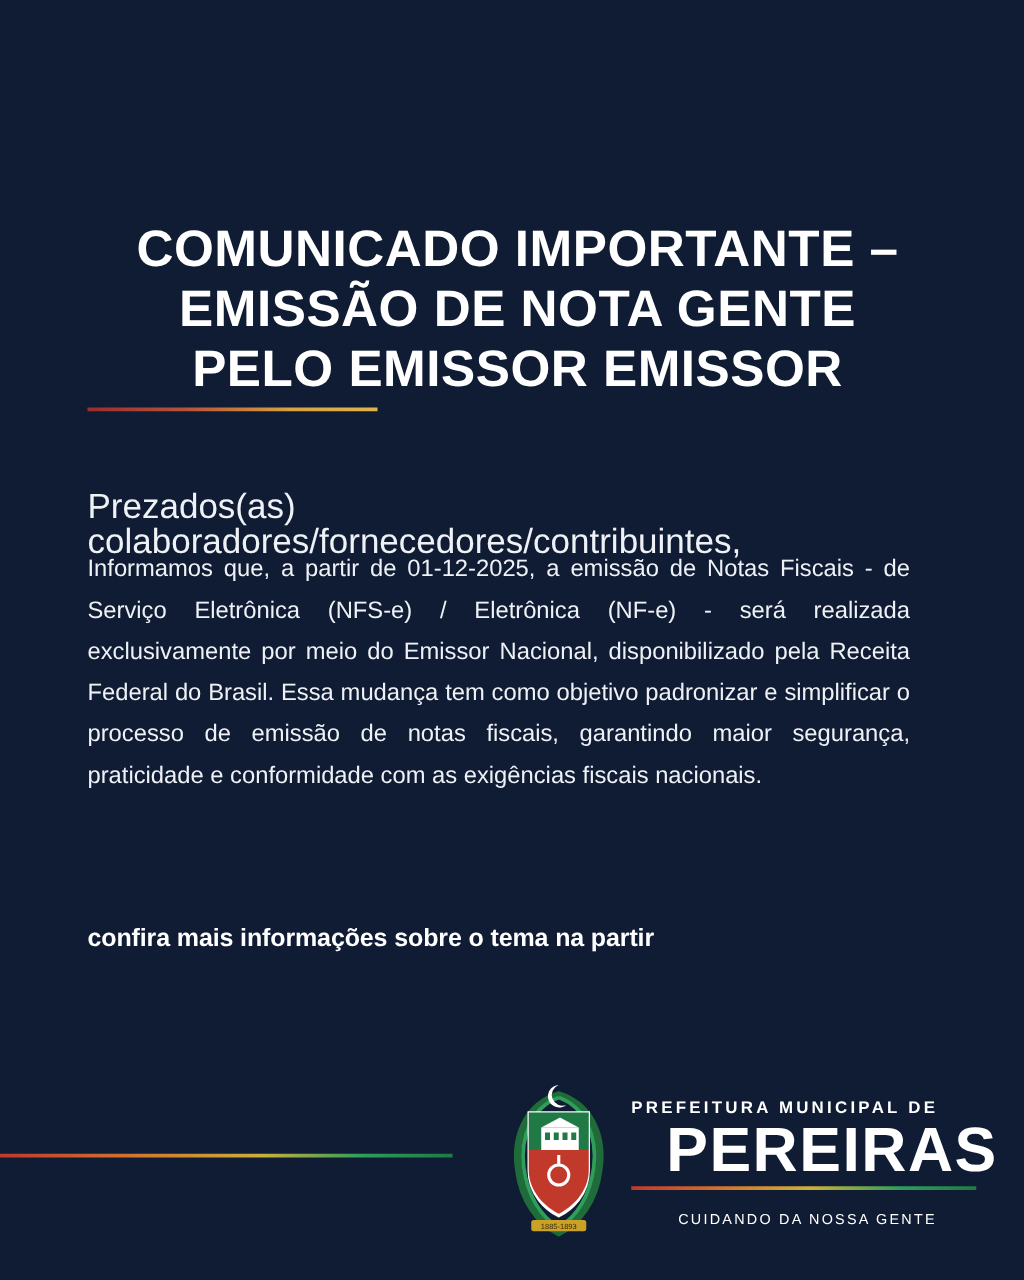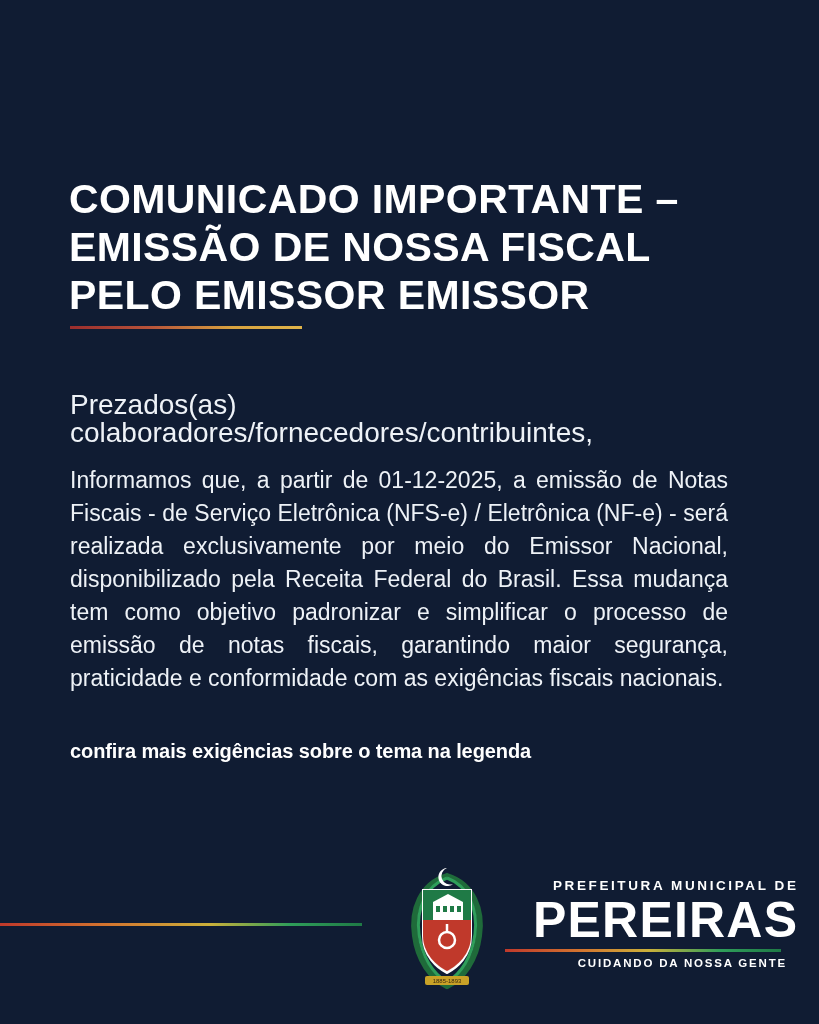--- a/index.html
+++ b/index.html
@@ -29,20 +29,21 @@
     width: 690px;
     font-size: 41px;
     line-height: 48px;
     font-weight: bold;
     letter-spacing: 0.4px;
     color: #ffffff;
   }
   .headline .l {
     display: block;
     white-space: pre;
+    text-align: center;
   }
 
   
   .rule {
     position: absolute;
     left: 70px;
     top: 326px;
     width: 232px;
     height: 3px;
     background: linear-gradient(to right, #9b2d2d 0%, #b8543a 35%, #d8a23f 70%, #e0b44a 100%);
@@ -55,23 +56,23 @@
     top: 363px;
     width: 690px;
     font-size: 28px;
     line-height: 28px;
     color: #eef2f7;
     font-weight: normal;
   }
   .paragraph {
     position: absolute;
     left: 70px;
-    top: 432px;
+    top: 407px;
     width: 658px;
-    font-size: 23px;
+    font-size: 19px;
     line-height: 33px;
     color: #eef2f7;
     text-align: justify;
     text-justify: inter-word;
     margin-top: 32px;
   }
   .cta {
     position: absolute;
     left: 70px;
     top: 718px;
@@ -113,65 +114,64 @@
     left: 106px;
     top: 14px;
     width: 282px;
   }
   .brand-top {
     font-size: 13.5px;
     letter-spacing: 2.6px;
     font-weight: bold;
     color: #ffffff;
     white-space: nowrap;
-    margin-left: 48px;
   }
   .brand-main {
     font-size: 50px;
     line-height: 54px;
     font-weight: bold;
     letter-spacing: 1.2px;
     color: #ffffff;
     white-space: nowrap;
     margin-left: 28px;
   }
   .brand-underline {
     width: 276px;
     height: 3px;
     margin-top: 2px;
     background: linear-gradient(to right, #c0392b 0%, #d4762f 28%, #cbb03a 52%, #2f9e5a 78%, #1f7a46 100%);
   }
   .brand-sub {
-    margin-top: 5px;
+    margin-top: 18px;
     font-size: 11.5px;
     letter-spacing: 1.8px;
-    font-weight: bold;
-    color: #ffffff;
-    text-align: right;
+    font-weight: normal;
+    color: #ffffff;
+    text-align: center;
     white-space: nowrap;
   }
 </style>
 </head>
 <body>
 
 <div class="poster">
 
   <h1 class="headline">
     <span class="l">COMUNICADO IMPORTANTE –</span>
-    <span class="l">EMISSÃO DE NOSSA FISCAL</span>
+    <span class="l">EMISSÃO DE NOTA GENTE</span>
     <span class="l">PELO EMISSOR EMISSOR</span>
   </h1>
 
   <div class="rule"></div>
 
   <p class="salutation">Prezados(as) colaboradores/fornecedores/contribuintes,</p>
 
   <p class="paragraph">Informamos que, a partir de 01-12-2025, a emissão de Notas Fiscais - de Serviço Eletrônica (NFS-e) / Eletrônica (NF-e) - será realizada exclusivamente por meio do Emissor Nacional, disponibilizado pela Receita Federal do Brasil. Essa mudança tem como objetivo padronizar e simplificar o processo de emissão de notas fiscais, garantindo maior segurança, praticidade e conformidade com as exigências fiscais nacionais.</p>
 
-  <p class="cta">confira mais exigências sobre o tema na legenda</p>
+  <p class="cta">confira mais informações sobre o tema na partir</p>
 
   <div class="footer-rule"></div>
 
   <div class="logo-area">
 
     <div class="crest">
       <svg viewBox="0 0 96 128" width="96" height="128" aria-hidden="true">
 
         <path d="M48 12 C22 20 12 46 16 72 C19 96 32 114 48 122 C64 114 77 96 80 72 C84 46 74 20 48 12 Z" fill="none" stroke="#1f6b3a" stroke-width="6"></path>
         <path d="M48 14 C26 22 17 46 20 70 C23 93 34 110 48 118" fill="none" stroke="#2f9e5a" stroke-width="3"></path>

